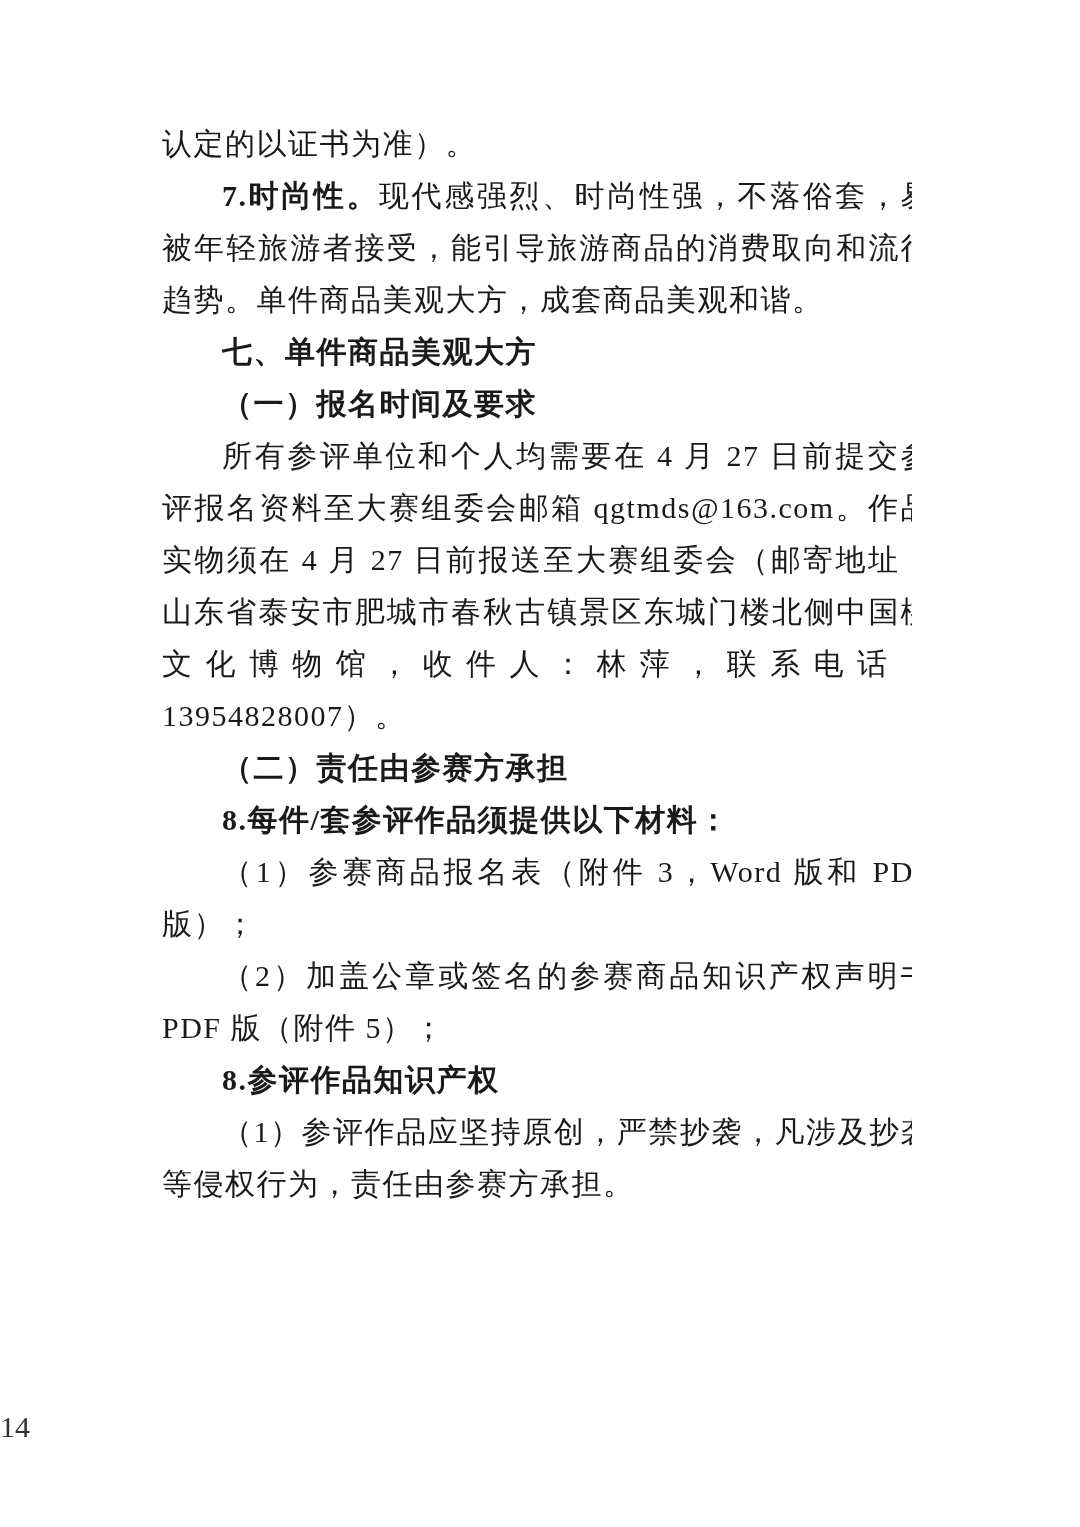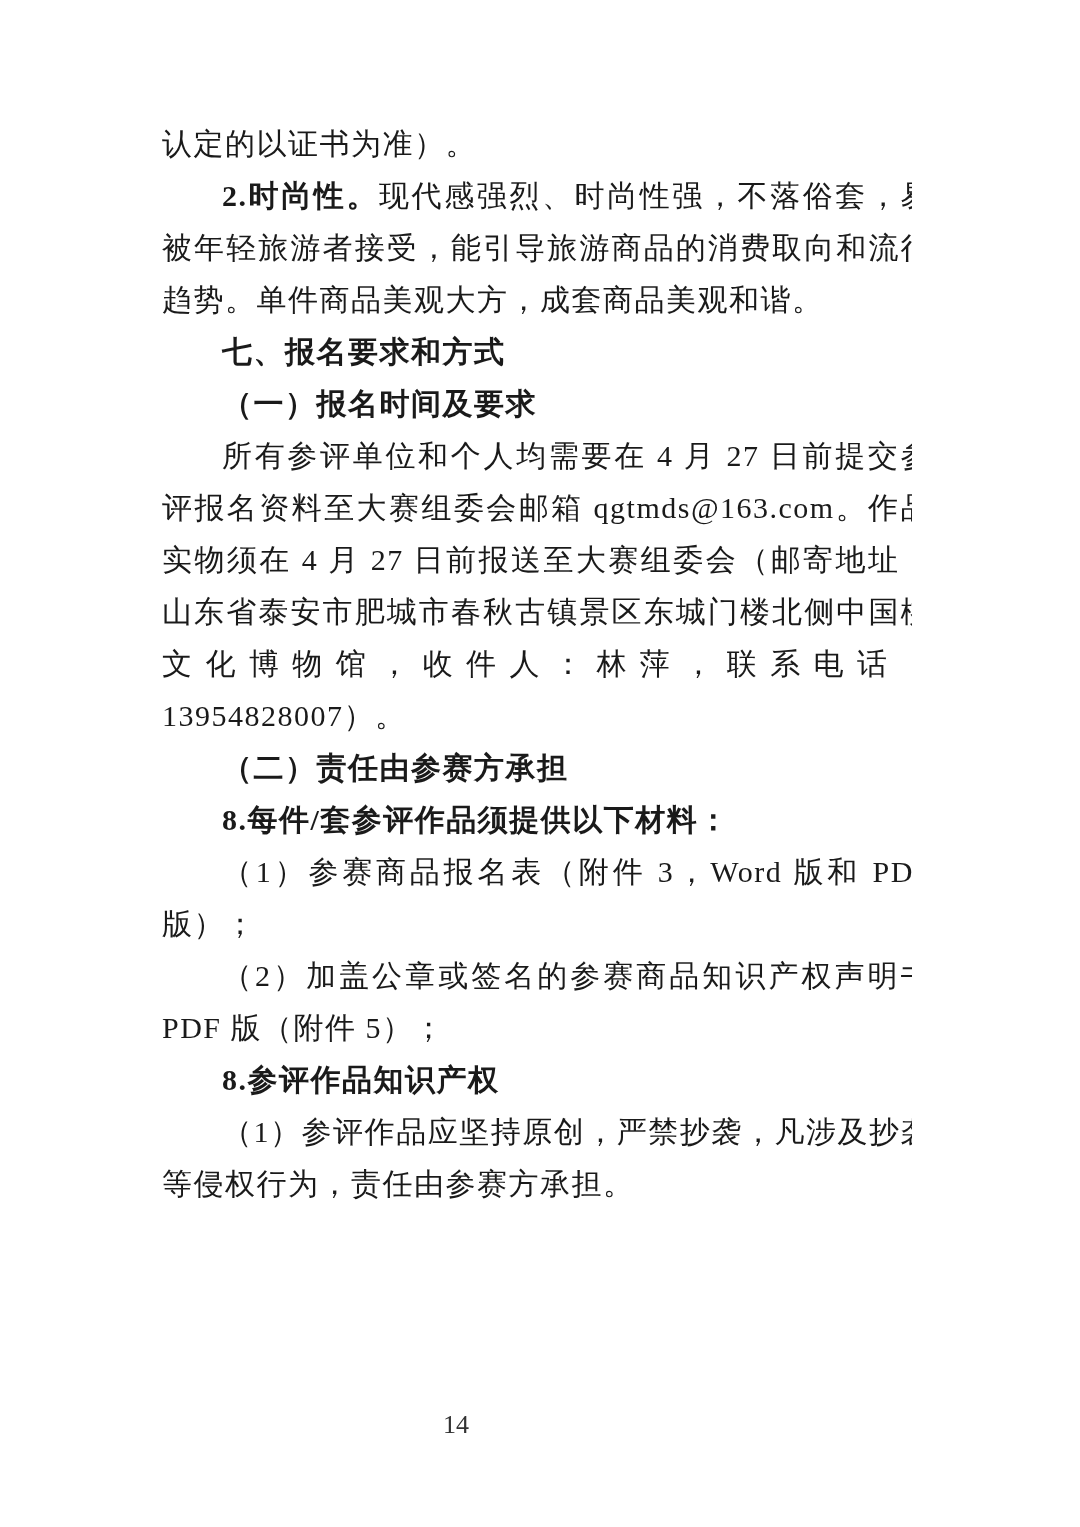--- a/index.html
+++ b/index.html
@@ -42,38 +42,38 @@
     font-family: "Liberation Sans", "DejaVu Sans", sans-serif;
   }
   .heading-sub, .heading-item {
     font-weight: 700;
   }
   .page-number {
     position: absolute;
     left: 0;
     right: 0;
     top: 1410px;
-    text-align: center;
-    font-size: 26px;
+    text-align: left;
+    font-size: 30px;
     letter-spacing: 0;
     color: #333333;
     font-family: "Liberation Serif", "DejaVu Serif", serif;
   }
 </style>
 </head>
 <body>
 
 <div class="page">
   <div class="content">
 
     <p>认定的以证书为准）。</p>
 
-    <p class="indent"><span class="bold">2.时尚性。</span><span>现代感强烈、时尚性强，不落俗套，易被年轻旅游者接受，能引导旅游商品的消费取向和流行趋势。单件商品美观大方，成套商品美观和谐。</span></p>
+    <p class="indent"><span class="bold">7.时尚性。</span><span>现代感强烈、时尚性强，不落俗套，易被年轻旅游者接受，能引导旅游商品的消费取向和流行趋势。单件商品美观大方，成套商品美观和谐。</span></p>
 
-    <p class="indent heading-section">七、报名要求和方式</p>
+    <p class="indent heading-section">七、单件商品美观大方</p>
 
     <p class="indent heading-sub">（一）报名时间及要求</p>
 
     <p class="indent">所有参评单位和个人均需要在 4 月 27 日前提交参评报名资料至大赛组委会邮箱 qgtmds@163.com。作品实物须在 4 月 27 日前报送至大赛组委会（邮寄地址：山东省泰安市肥城市春秋古镇景区东城门楼北侧中国桃文化博物馆，收件人：林萍，联系电话：13954828007）。</p>
 
     <p class="indent heading-sub">（二）责任由参赛方承担</p>
 
     <p class="indent heading-item">8.每件/套参评作品须提供以下材料：</p>
 
     <p class="indent">（1）参赛商品报名表（附件 3，Word 版和 PDF 版）；</p>

